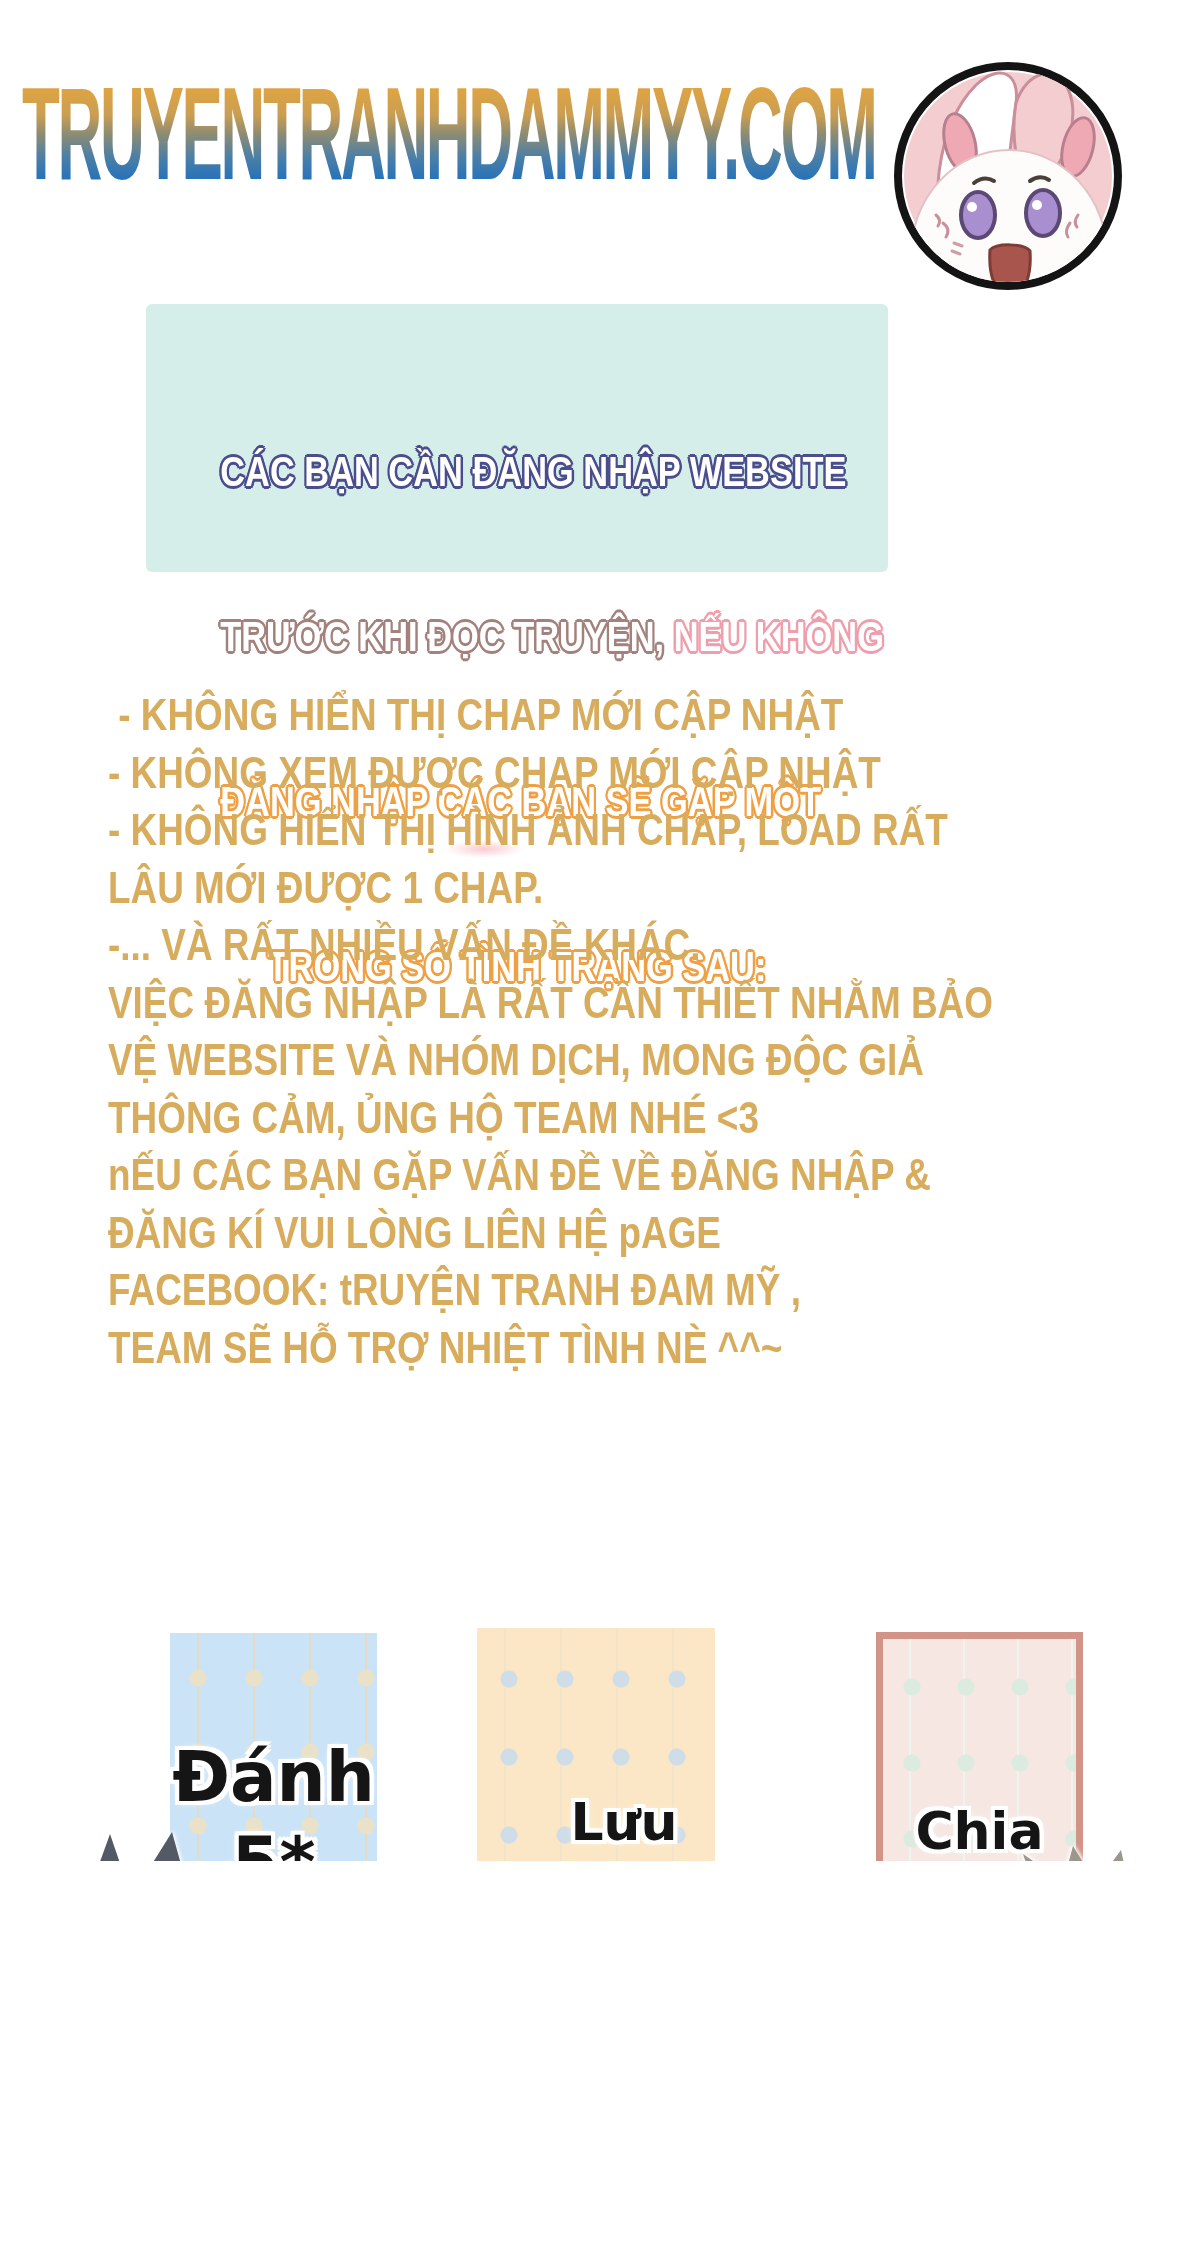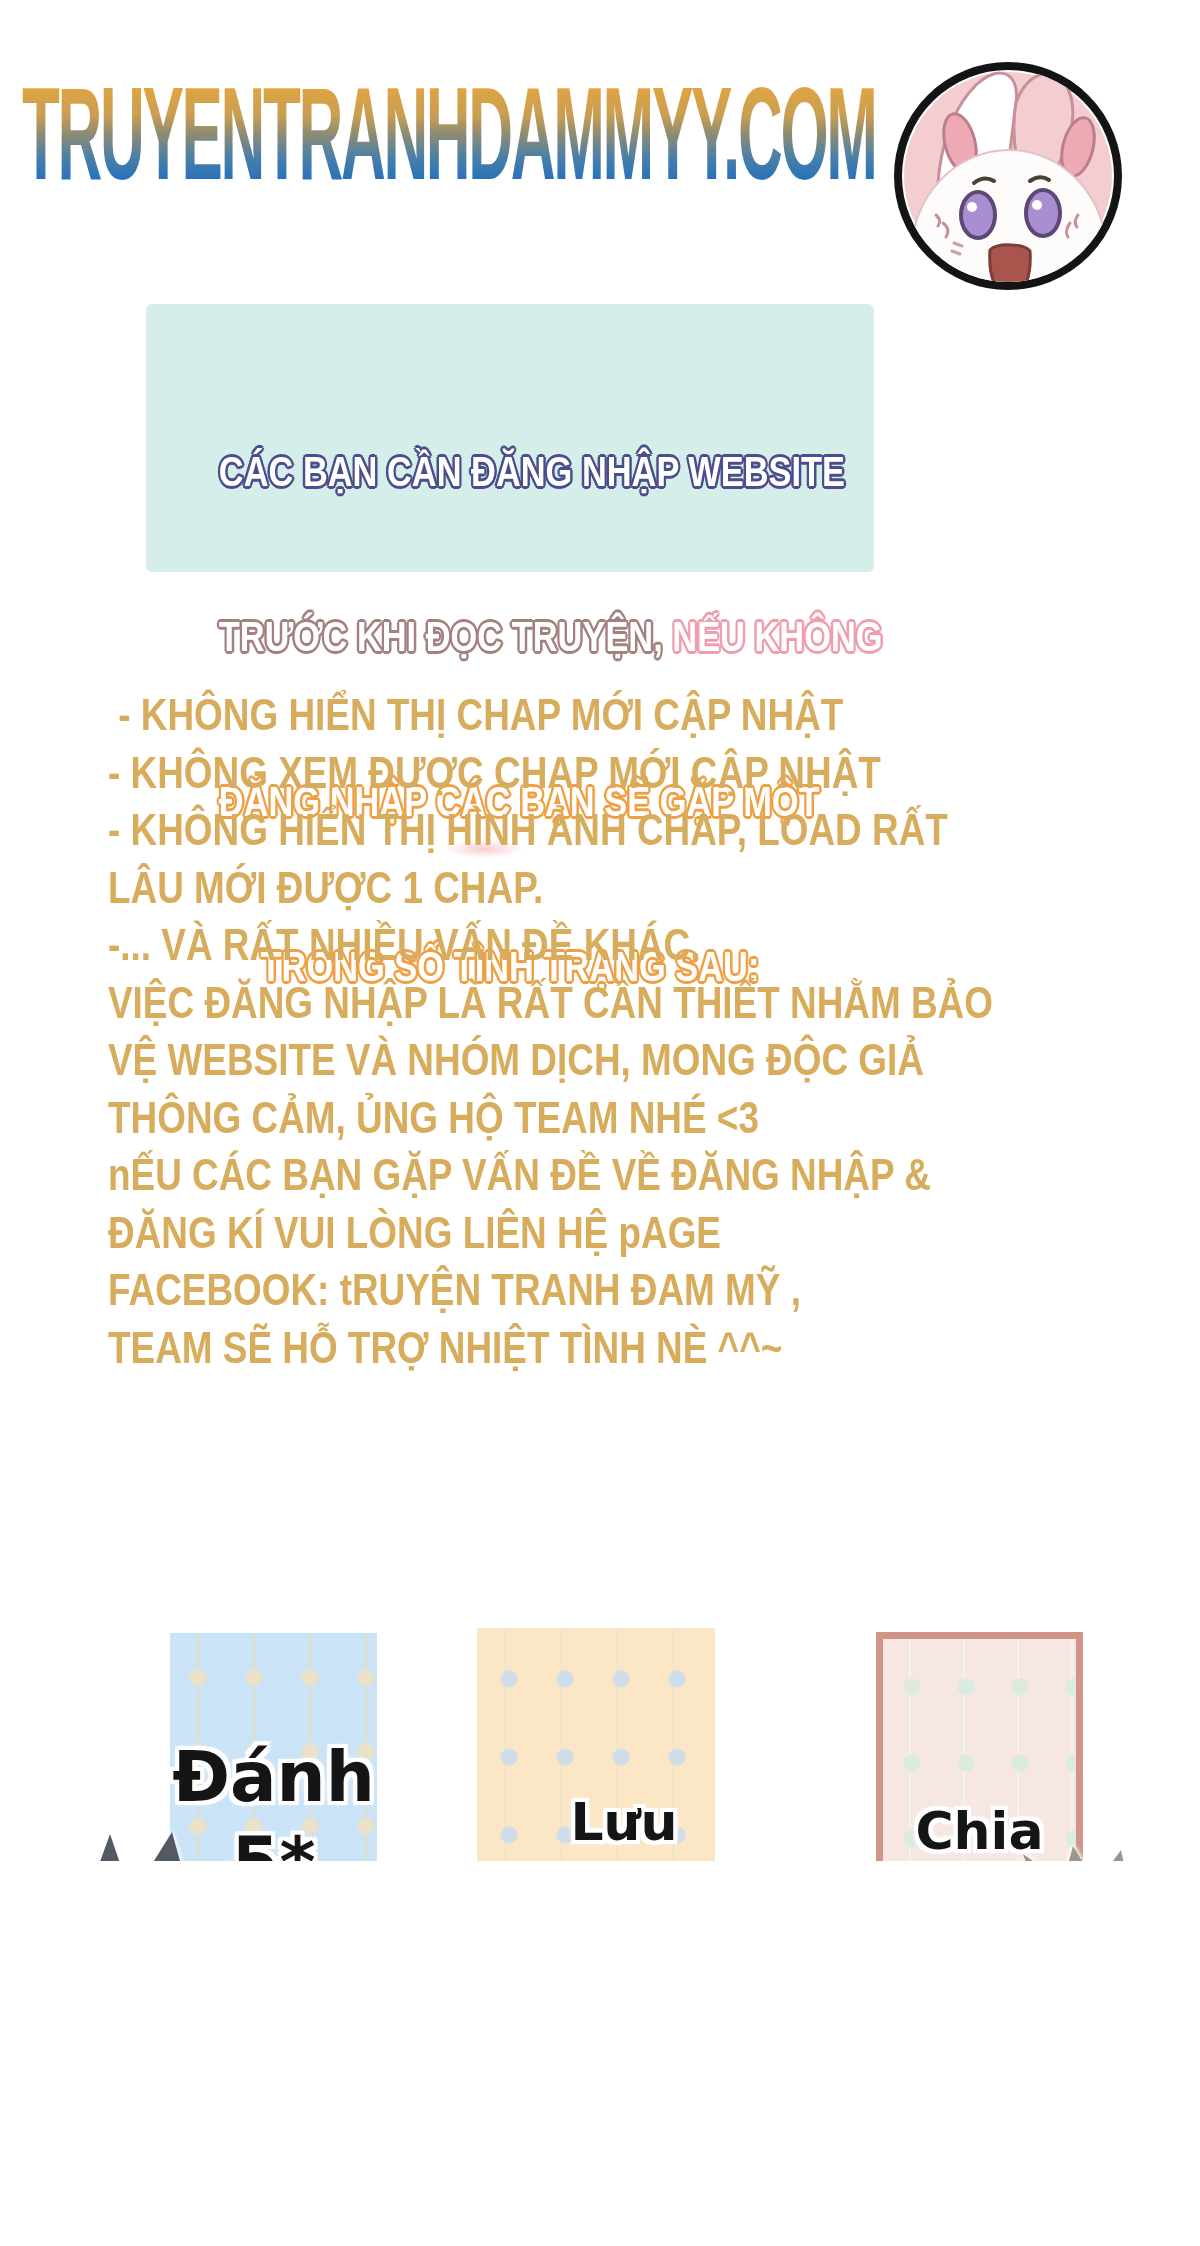--- a/index.html
+++ b/index.html
@@ -12,21 +12,21 @@
     font-size:132px;font-weight:bold;letter-spacing:-5px;white-space:nowrap;
     transform:scaleX(0.47);transform-origin:left top;
     background:linear-gradient(180deg,#E7A63C 14%,#C99E53 38%,#8F8C72 50%,#4A7FA8 66%,#1E6FBE 84%);
     -webkit-background-clip:text;background-clip:text;color:transparent;
     text-shadow:none;
   }
   .logo{position:absolute;left:888px;top:54px;width:240px;height:242px;}
 
   
   .notice-box{position:absolute;left:146px;top:304px;width:728px;height:268px;
-    background:#D6EEE9;border-radius:6px;}
+    background:#D6EEE9;border-radius:6px;padding-left:14px;}
   .notice-inner{position:absolute;left:0;top:30px;width:100%;text-align:center;
     font-weight:bold;font-size:43px;line-height:55px;color:#FFFFFF;white-space:pre;
     transform:scaleX(0.80);transform-origin:center top;}
   .ol-navy  {text-shadow:-2px -2px 0 #4B4E8C,0 -2px 0 #4B4E8C,2px -2px 0 #4B4E8C,-2px 0 0 #4B4E8C,2px 0 0 #4B4E8C,-2px 2px 0 #4B4E8C,0 2px 0 #4B4E8C,2px 2px 0 #4B4E8C,-3px 0 0 #4B4E8C,3px 0 0 #4B4E8C,0 3px 0 #4B4E8C,0 -3px 0 #4B4E8C;}
   .ol-mauve {text-shadow:-2px -2px 0 #A3827D,0 -2px 0 #A3827D,2px -2px 0 #A3827D,-2px 0 0 #A3827D,2px 0 0 #A3827D,-2px 2px 0 #A3827D,0 2px 0 #A3827D,2px 2px 0 #A3827D,-3px 0 0 #A3827D,3px 0 0 #A3827D,0 3px 0 #A3827D,0 -3px 0 #A3827D;}
   .ol-pink  {text-shadow:-2px -2px 0 #EF9EAC,0 -2px 0 #EF9EAC,2px -2px 0 #EF9EAC,-2px 0 0 #EF9EAC,2px 0 0 #EF9EAC,-2px 2px 0 #EF9EAC,0 2px 0 #EF9EAC,2px 2px 0 #EF9EAC,-3px 0 0 #EF9EAC,3px 0 0 #EF9EAC,0 3px 0 #EF9EAC,0 -3px 0 #EF9EAC;}
   .ol-orange{text-shadow:-2px -2px 0 #EFA044,0 -2px 0 #EFA044,2px -2px 0 #EFA044,-2px 0 0 #EFA044,2px 0 0 #EFA044,-2px 2px 0 #EFA044,0 2px 0 #EFA044,2px 2px 0 #EFA044,-3px 0 0 #EFA044,3px 0 0 #EFA044,0 3px 0 #EFA044,0 -3px 0 #EFA044;}
   .smudge{position:absolute;left:298px;top:536px;width:80px;height:18px;
     background:radial-gradient(ellipse at center,rgba(238,120,130,.38),rgba(238,120,130,0) 70%);}
 

